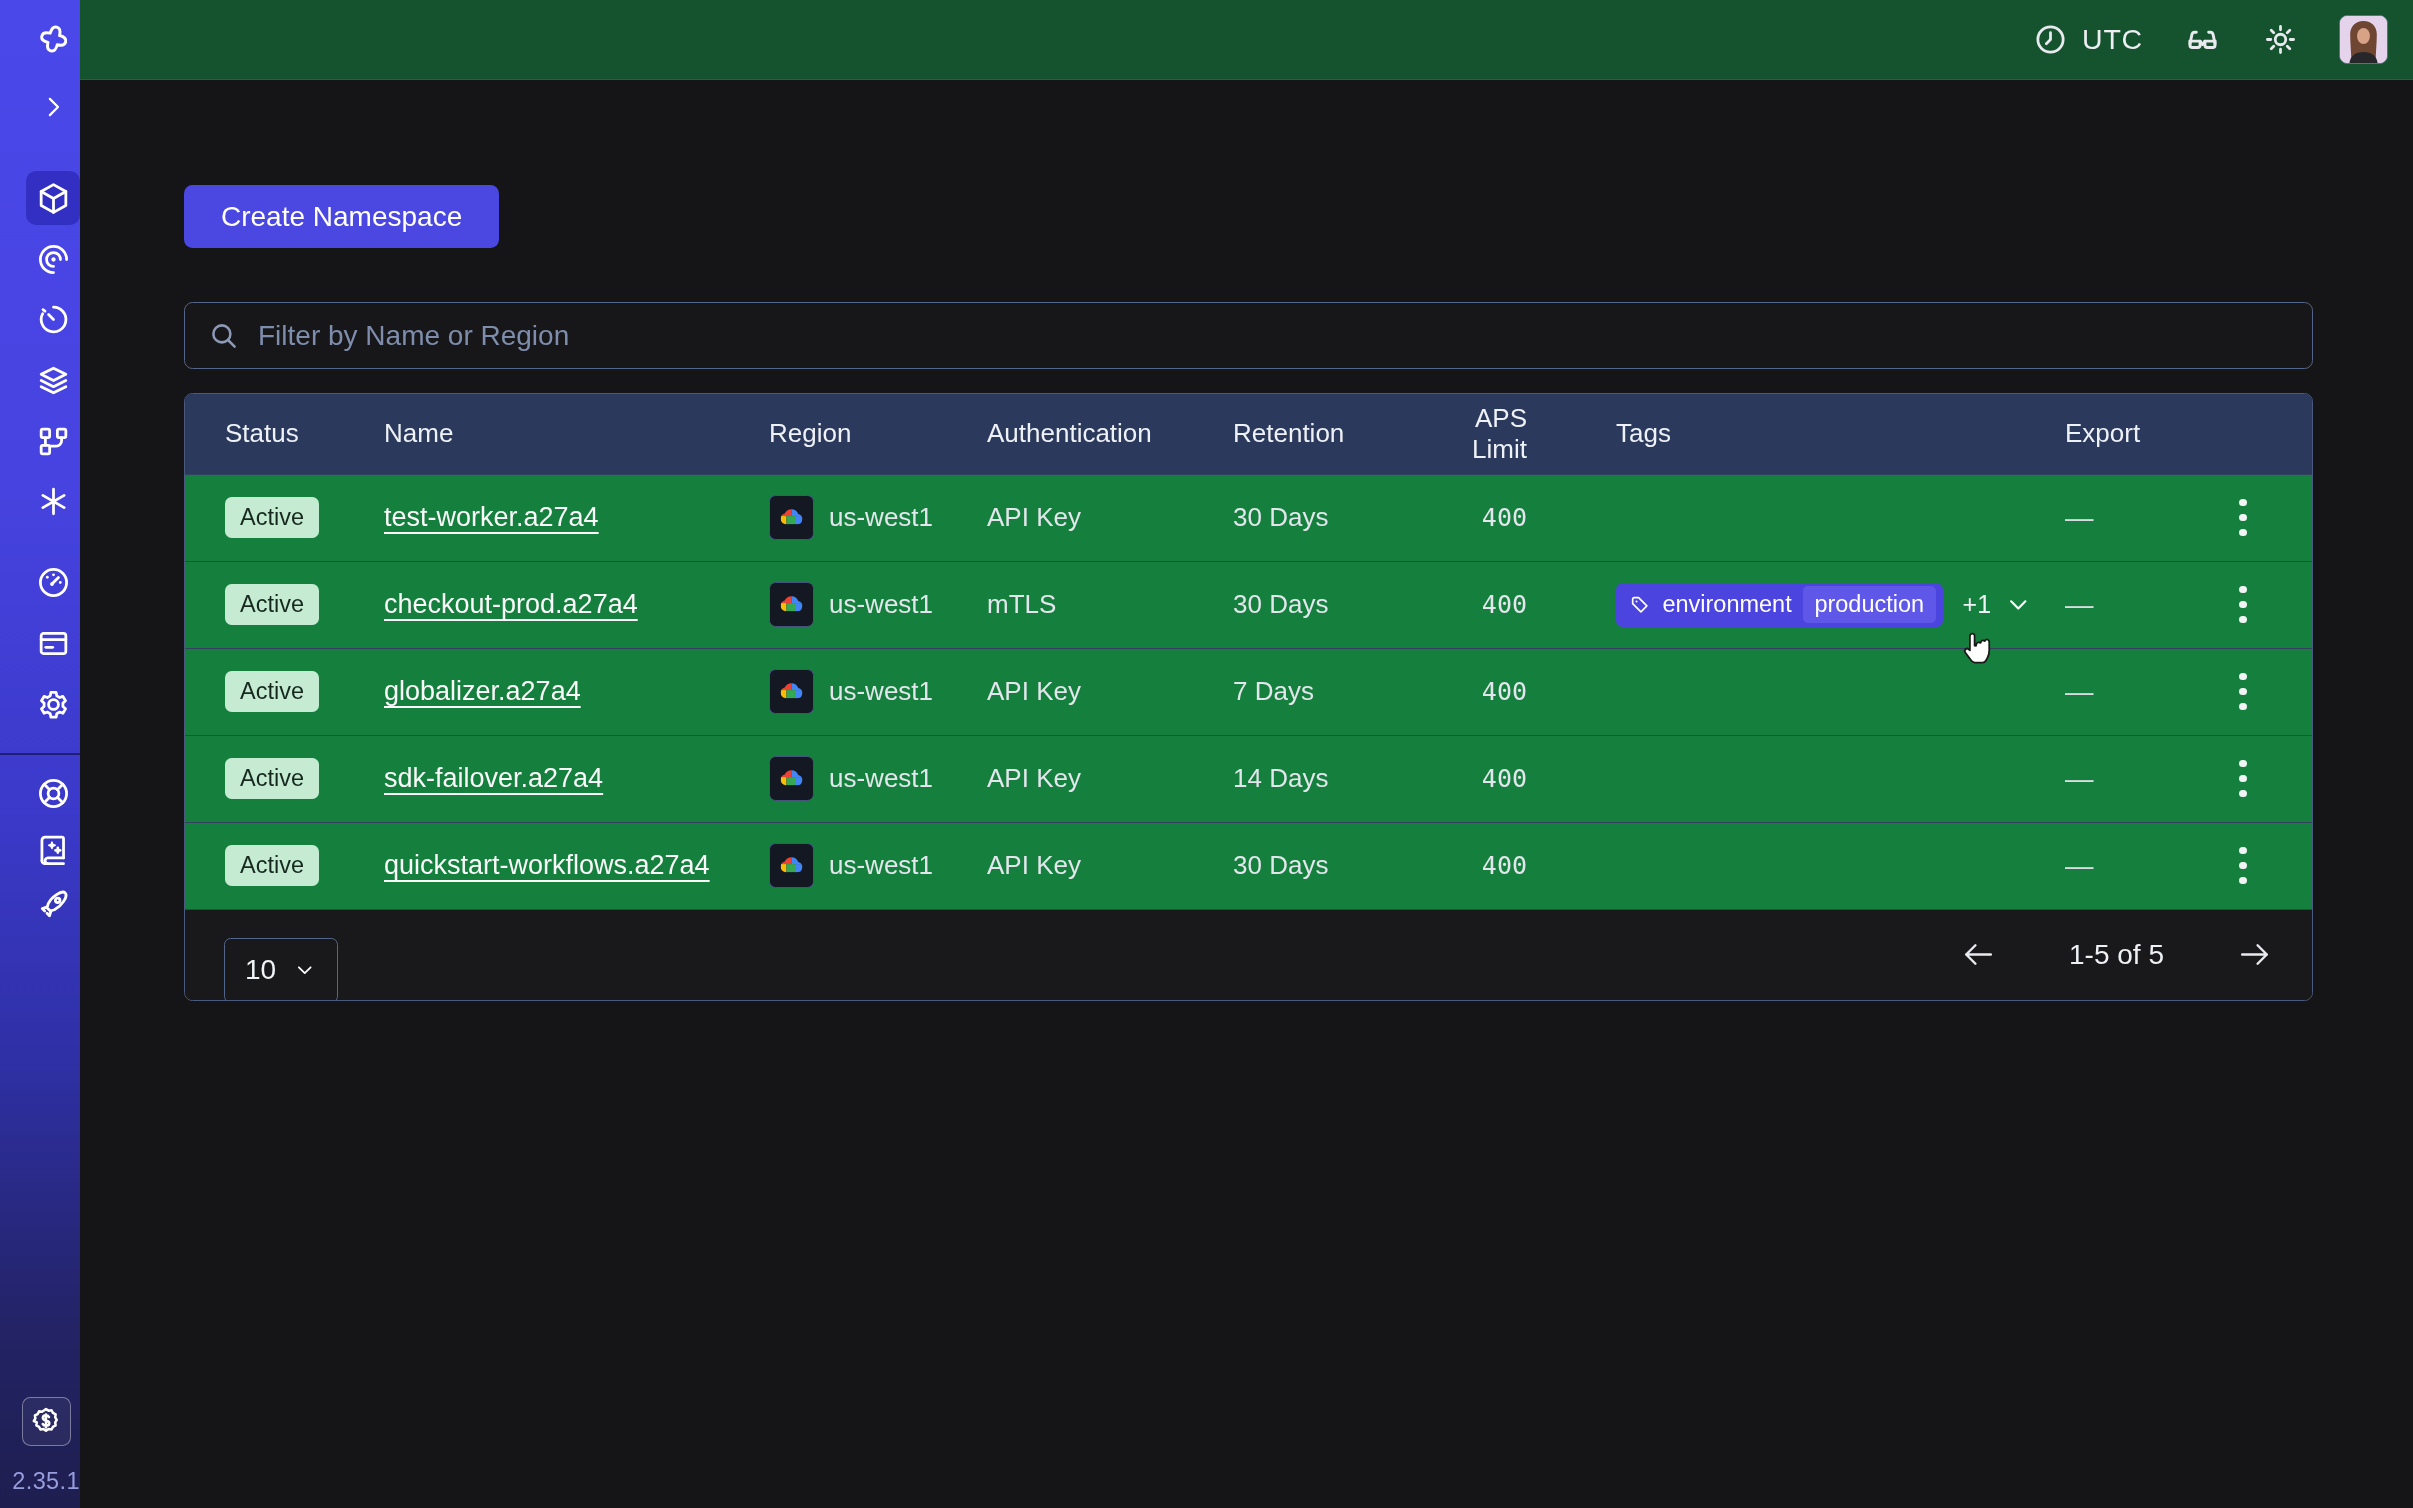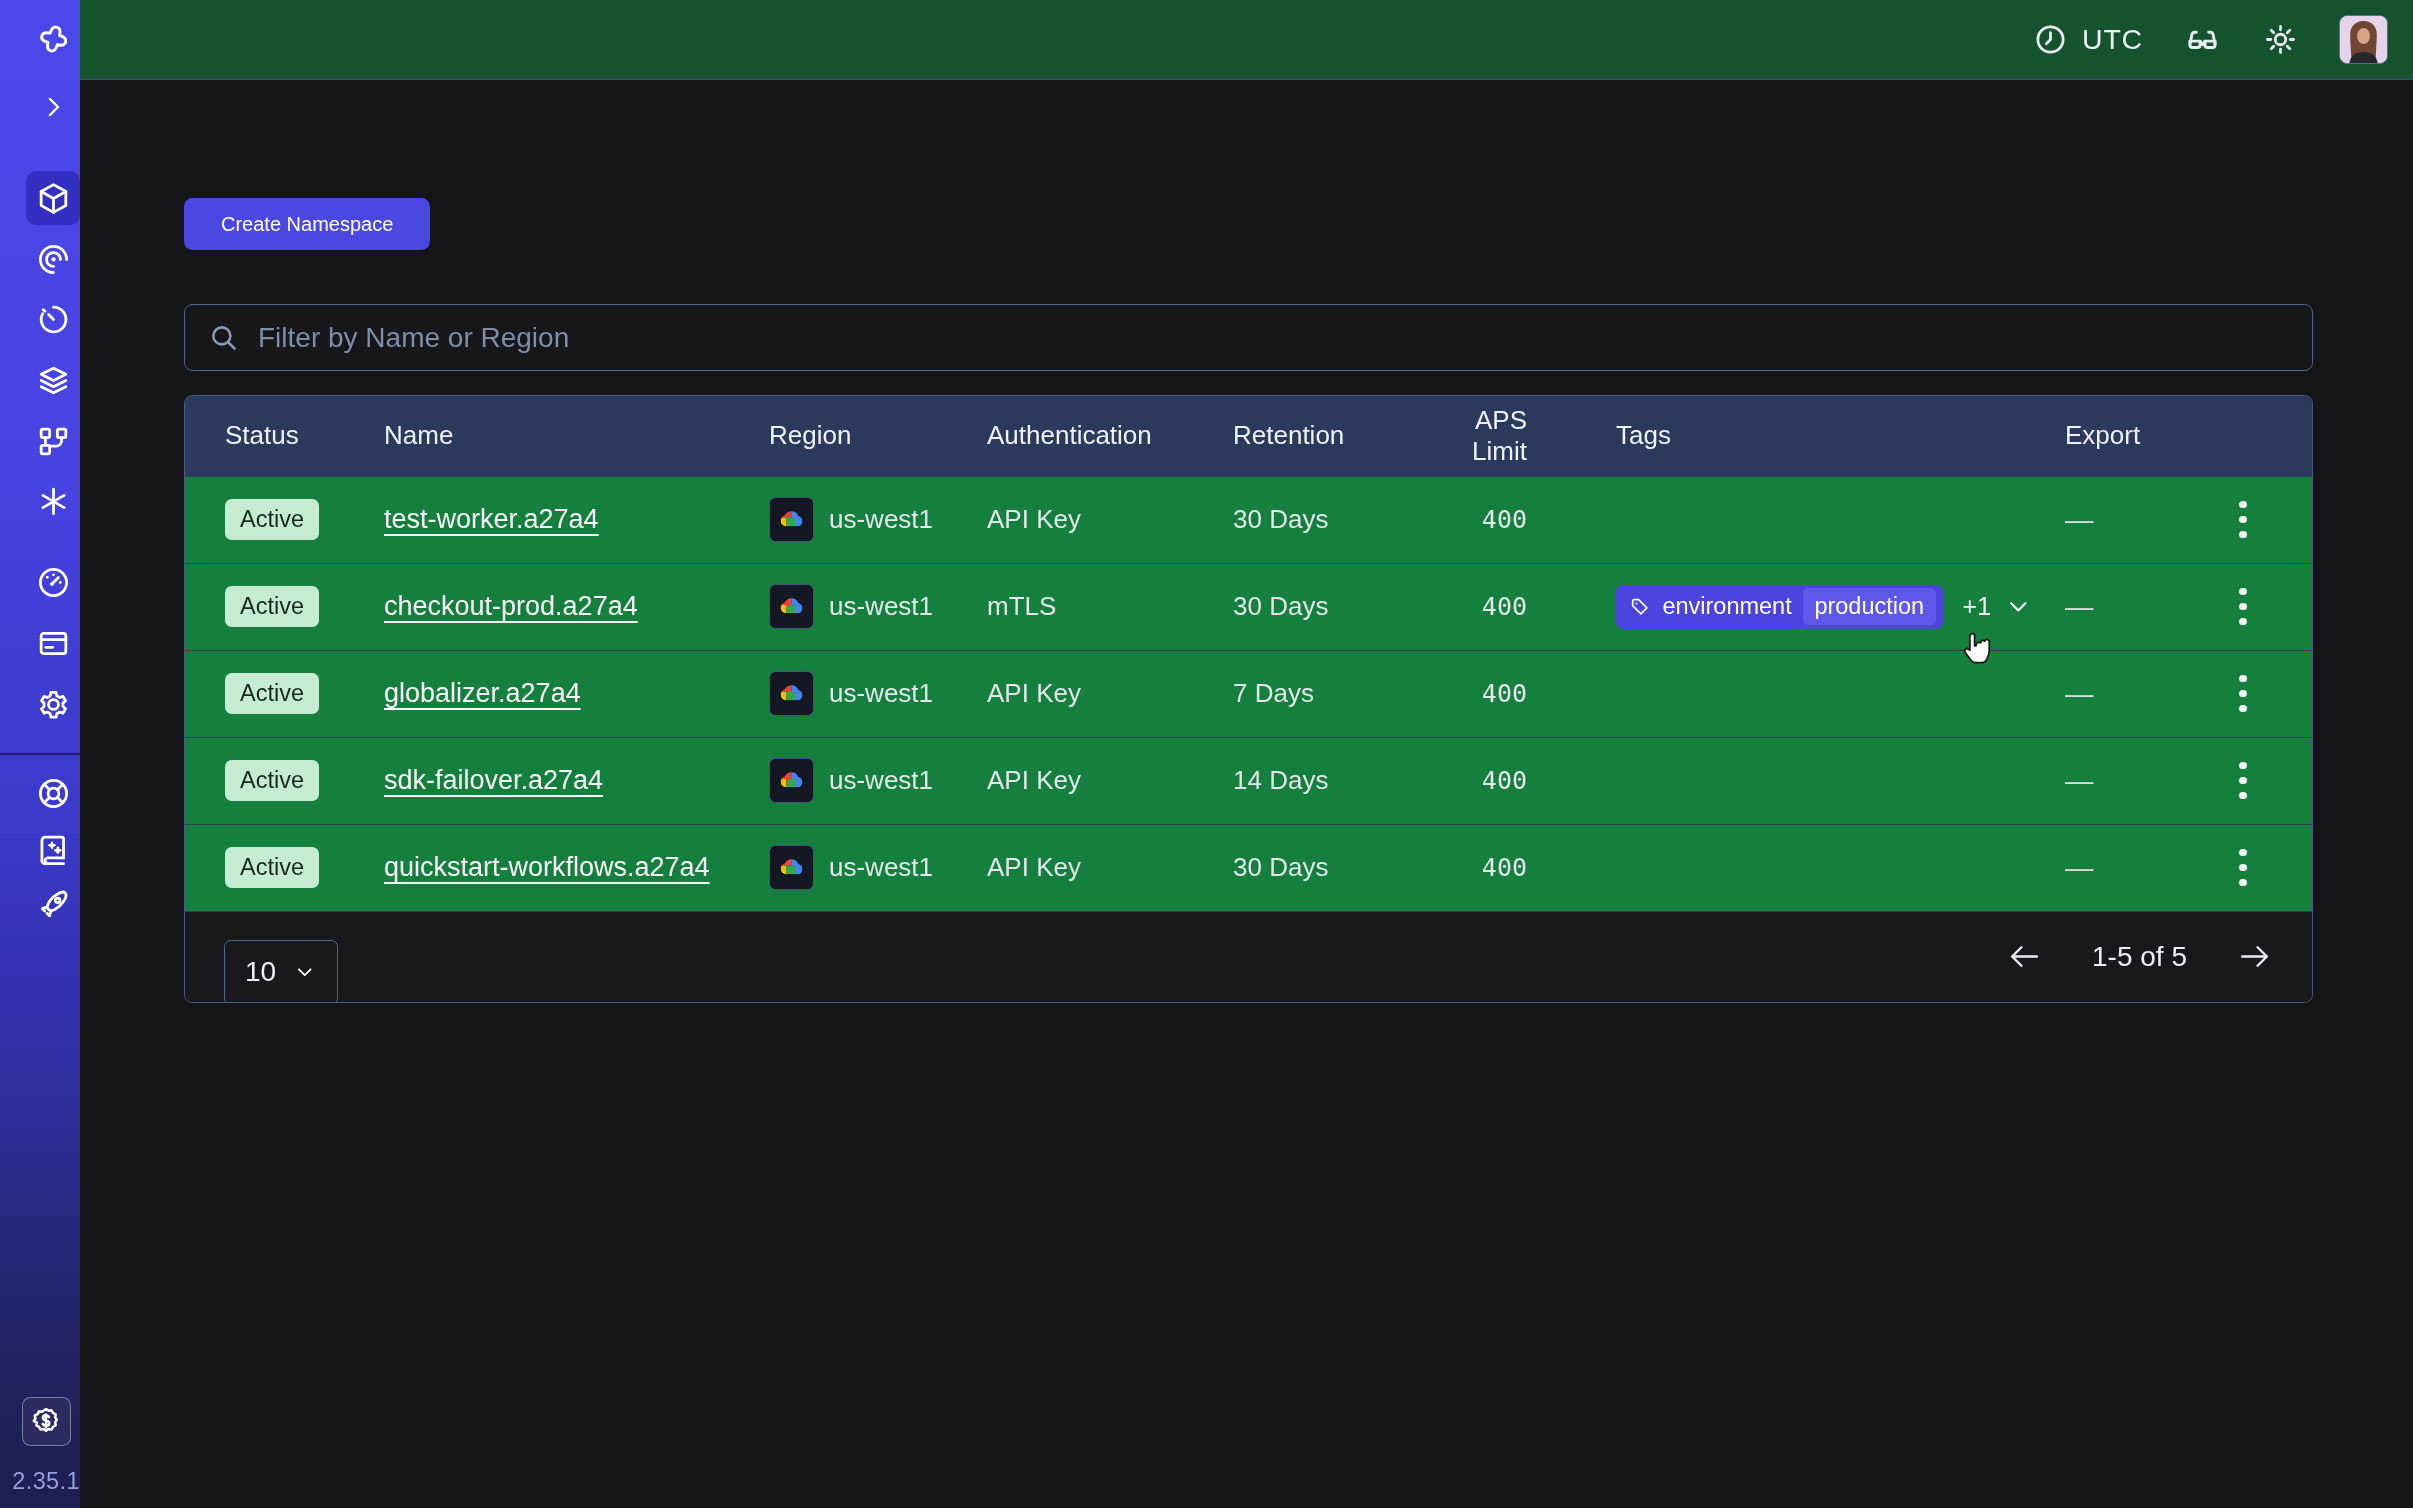--- a/index.html
+++ b/index.html
@@ -42,22 +42,22 @@
   .icon-btn { background:none; border:none; cursor:pointer; display:flex; align-items:center; }
   .avatar { width:49px; height:49px; border-radius:8.4px; border:1.7px solid #5d6d92; overflow:hidden; cursor:pointer; background:#e6d7ea; }
   .avatar svg { display:block; width:100%; height:100%; }
 
   
   .main { position:absolute; left:80px; top:80px; width:2333px; height:1428px; padding:0 101px 0 104px; }
   .page-head { margin-top:91px; display:flex; justify-content:space-between; align-items:flex-start; }
   .page-title { font-size:52px; font-weight:700; color:#fafbfc; letter-spacing:0; line-height:1.15; }
   .page-sub { margin-top:8.4px; font-size:23.5px; color:#8d9cbb; }
   .create-btn {
-    margin-top:27px; height:52px; padding:0 37px; border:none; border-radius:8.4px;
-    background:#4b48e2; color:#ffffff; font-size:20px; font-family:inherit; cursor:pointer;
+    margin-top:14px; height:63px; padding:0 37px; border:none; border-radius:8.4px;
+    background:#4b48e2; color:#ffffff; font-size:28px; font-family:inherit; cursor:pointer;
   }
 
   .searchbar {
     margin-top:54px; height:67px; width:2129px; border:1.7px solid #54658c; border-radius:8.4px;
     display:flex; align-items:center; padding:0 22px; gap:17px; background:#17171a;
   }
   .searchbar input {
     flex:1; background:transparent; border:none; outline:none; color:#dfe3ea;
     font-size:28px; font-family:inherit;
   }
@@ -94,21 +94,21 @@
   .kebab { background:none; border:none; cursor:pointer; width:37px; height:64px; display:flex; flex-direction:column; align-items:center; justify-content:center; gap:7.5px; margin-right:11.7px; }
   .kebab i { width:7.5px; height:7.5px; border-radius:50%; background:#f2f3f5; }
 
   
   .tfoot { height:91px; border-top:1.7px solid #33415f; display:flex; align-items:center; justify-content:space-between; padding:0 39px; background:#19191c; }
   .psize {
     display:flex; align-items:center; gap:17px; height:65px; padding:0 20px;
     border:1.7px solid #54658c; border-radius:6.7px; background:transparent; color:#f2f3f6;
     font-size:28px; font-family:inherit; cursor:pointer;margin-top:31px;
   }
-  .pnav { display:flex; align-items:center; gap:49px; }
+  .pnav { display:flex; align-items:center; gap:72px; }
   .parrow { background:none; border:none; cursor:pointer; display:flex; align-items:center; }
   .prange { font-size:28px; color:#eef0f4; }
 
   
   .cursor { position:absolute; left:1956px; top:630px; z-index:99; pointer-events:none; }
 
   svg.stroke { fill:none; stroke:#ffffff; stroke-width:1.8; stroke-linecap:round; stroke-linejoin:round; }
   svg.stroke-dim { fill:none; stroke:#e8eaef; stroke-width:1.8; stroke-linecap:round; stroke-linejoin:round; }
 </style>
 </head>

